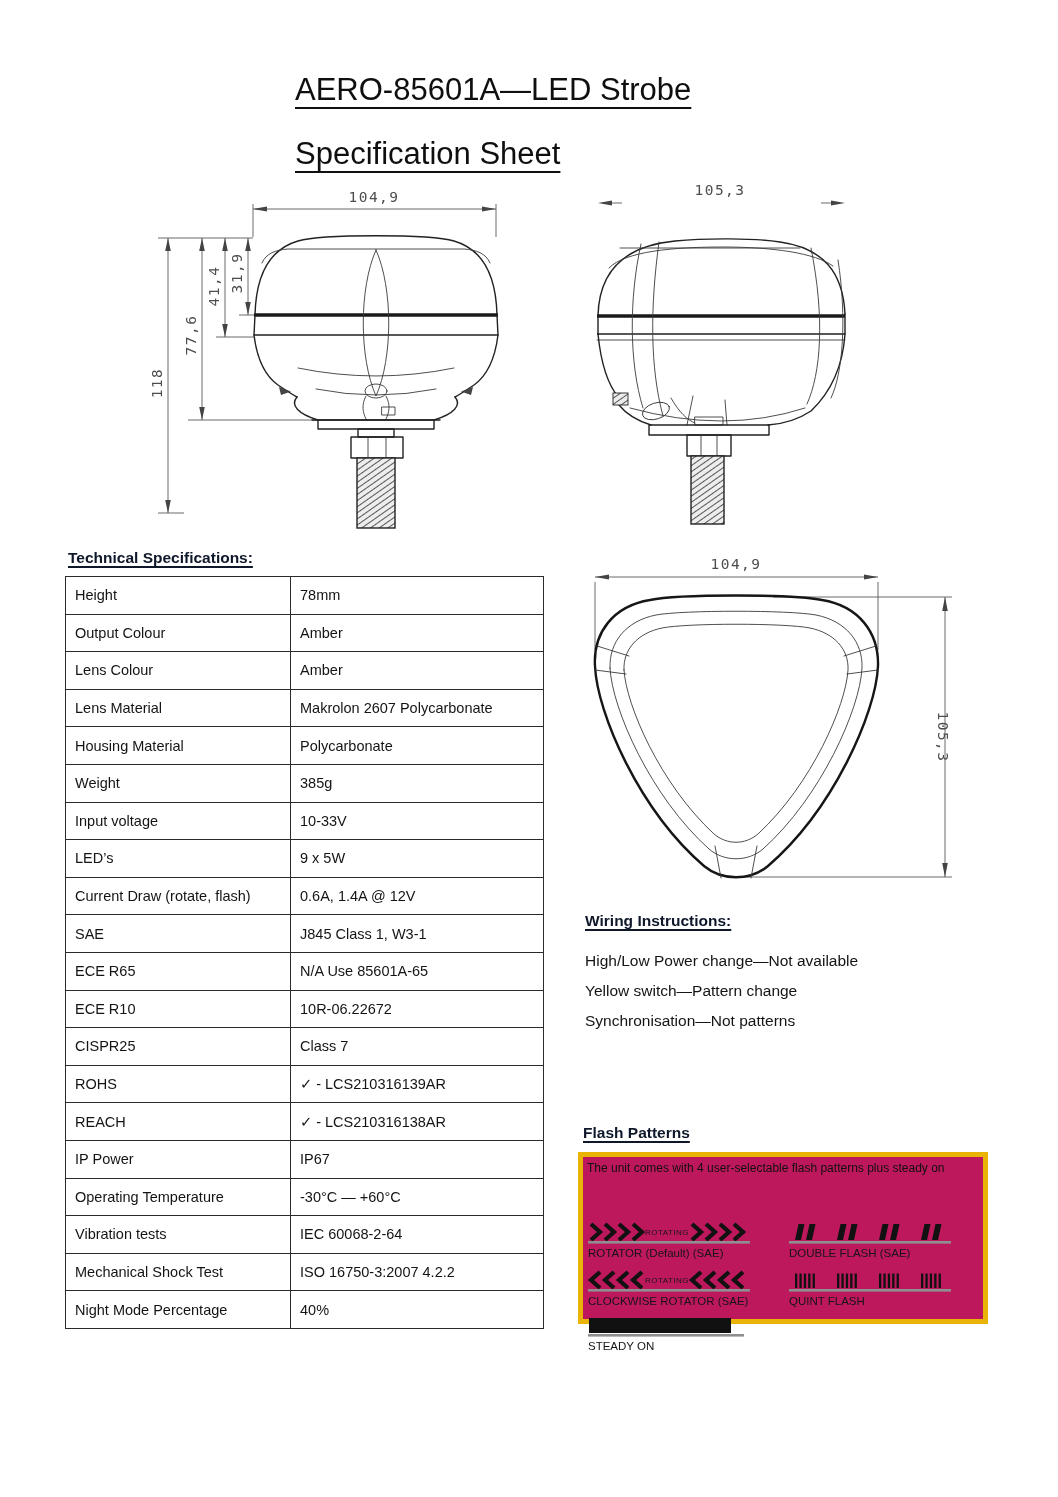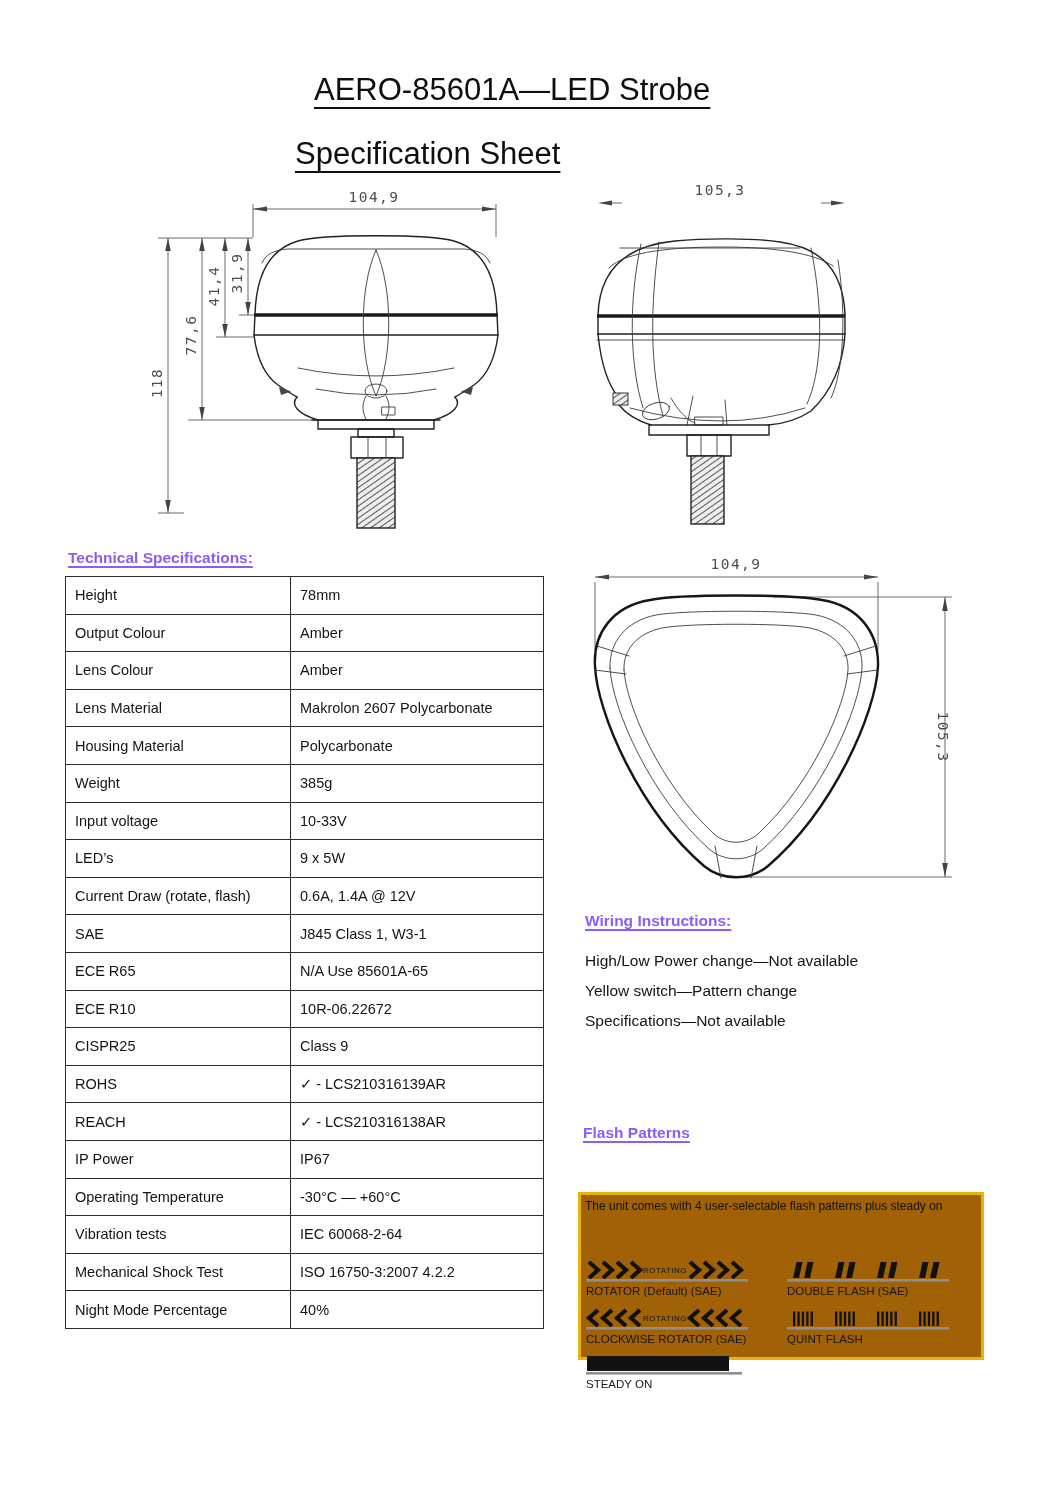--- a/index.html
+++ b/index.html
@@ -8,42 +8,42 @@
     background:#ffffff;color:#141414;
     font-family:"Liberation Sans",sans-serif;overflow:hidden;
   }
   
   .doc-title{
     position:absolute;left:295px;font-size:31px;font-weight:500;color:#0f0f0f;
     text-decoration:underline;text-decoration-thickness:2px;text-underline-offset:7px;
     letter-spacing:0px;white-space:nowrap;
   }
   .section-heading{
-    position:absolute;font-size:15.5px;font-weight:bold;color:#8b5cf6;
+    position:absolute;font-size:15.5px;font-weight:bold;color:#0f172a;
     text-decoration:underline;text-decoration-thickness:1.5px;text-underline-offset:3px;
     white-space:nowrap;
   }
   
   #spec-table{
     position:absolute;left:65px;top:576px;width:478px;height:753px;
     border-collapse:collapse;table-layout:fixed;
   }
   #spec-table td{
     border:1.6px solid #2b2b2b;font-size:14.5px;color:#141414;
     padding:0 0 0 9px;vertical-align:middle;white-space:nowrap;overflow:hidden;
   }
   #spec-table col.c1{width:225px;}
   #spec-table col.c2{width:253px;}
   
   #wiring-lines{position:absolute;left:585px;top:946px;font-size:15.5px;color:#141414;}
   .wiring-line{height:30px;line-height:30px;white-space:nowrap;}
   
   #flash-box{
-    position:absolute;left:578px;top:1192px;width:400px;height:162px;
-    border:3px solid #eab308;background:#a16207;
+    position:absolute;left:578px;top:1152px;width:400px;height:162px;
+    border:5px solid #eab308;background:#be185d;
   }
   .flash-intro{position:absolute;left:4px;top:4px;font-size:12px;color:#101010;white-space:nowrap;}
   .pattern{position:absolute;margin-top:33px;}
   .pattern .graphic{display:block;}
   .pattern .pat-label{font-size:11.5px;color:#151515;margin-top:2px;white-space:nowrap;}
   
   svg{position:absolute;overflow:visible;}
   .ln{stroke:#222;fill:none;stroke-width:1.4px;stroke-linejoin:round;stroke-linecap:round;}
   .lnt{stroke:#3a3a3a;fill:none;stroke-width:0.9px;stroke-linejoin:round;stroke-linecap:round;}
   .band{stroke:#1a1a1a;fill:none;stroke-width:3.6px;}
@@ -54,21 +54,21 @@
   .flashbar{fill:#111;stroke:none;}
   .flashline{fill:#8f8f8f;stroke:none;}
   .chev{stroke:#111;fill:none;stroke-width:4.2px;stroke-linejoin:miter;}
   .rotatingtxt{fill:#161616;font-family:"Liberation Sans",sans-serif;font-size:8px;letter-spacing:0.5px;}
 </style>
 </head>
 <body>
 
 <div id="page">
 
-  <div class="doc-title" style="top:72px;margin-left:19px;">AERO-85601A—LED Strobe</div>
+  <div class="doc-title" style="top:72px;">AERO-85601A—LED Strobe</div>
   <div class="doc-title" style="top:136px;">Specification Sheet</div>
 
   <svg style="left:130px;top:183px;" width="400" height="355" viewBox="0 0 400 355">
     <defs>
       <pattern id="hatchF" width="5" height="5" patternUnits="userSpaceOnUse" patternTransform="rotate(55)">
         <rect width="5" height="5" fill="#ededed"></rect>
         <line x1="0" y1="0" x2="0" y2="5" stroke="#3a3a3a" stroke-width="1.7"></line>
       </pattern>
     </defs>
     <g>
@@ -264,21 +264,21 @@
         <tr>
           <td>ECE R65</td>
           <td>N/A Use 85601A-65</td>
         </tr>
         <tr>
           <td>ECE R10</td>
           <td>10R-06.22672</td>
         </tr>
         <tr>
           <td>CISPR25</td>
-          <td>Class 9</td>
+          <td>Class 7</td>
         </tr>
         <tr>
           <td>ROHS</td>
           <td>✓ - LCS210316139AR</td>
         </tr>
         <tr>
           <td>REACH</td>
           <td>✓ - LCS210316138AR</td>
         </tr>
         <tr>
@@ -301,21 +301,21 @@
           <td>Night Mode Percentage</td>
           <td>40%</td>
         </tr>
       </tbody>
   </table>
 
   <div class="section-heading" style="left:585px;top:912px;">Wiring Instructions:</div>
   <div id="wiring-lines">
       <div class="wiring-line">High/Low Power change—Not available</div>
       <div class="wiring-line">Yellow switch—Pattern change</div>
-      <div class="wiring-line">Specifications—Not available</div>
+      <div class="wiring-line">Synchronisation—Not patterns</div>
     </div>
 
   <div class="section-heading" style="left:583px;top:1124px;">Flash Patterns</div>
   <div id="flash-box">
     <div class="flash-intro">The unit comes with 4 user-selectable flash patterns plus steady on</div>
 
     <div class="pattern" style="left:5px;top:31px;">
       <svg class="graphic" width="162" height="24" viewBox="0 0 162 24" style="position:static;">
         <path class="chev" d="M3,3 L12,11 L3,19"></path>
           <path class="chev" d="M17,3 L26,11 L17,19"></path>

